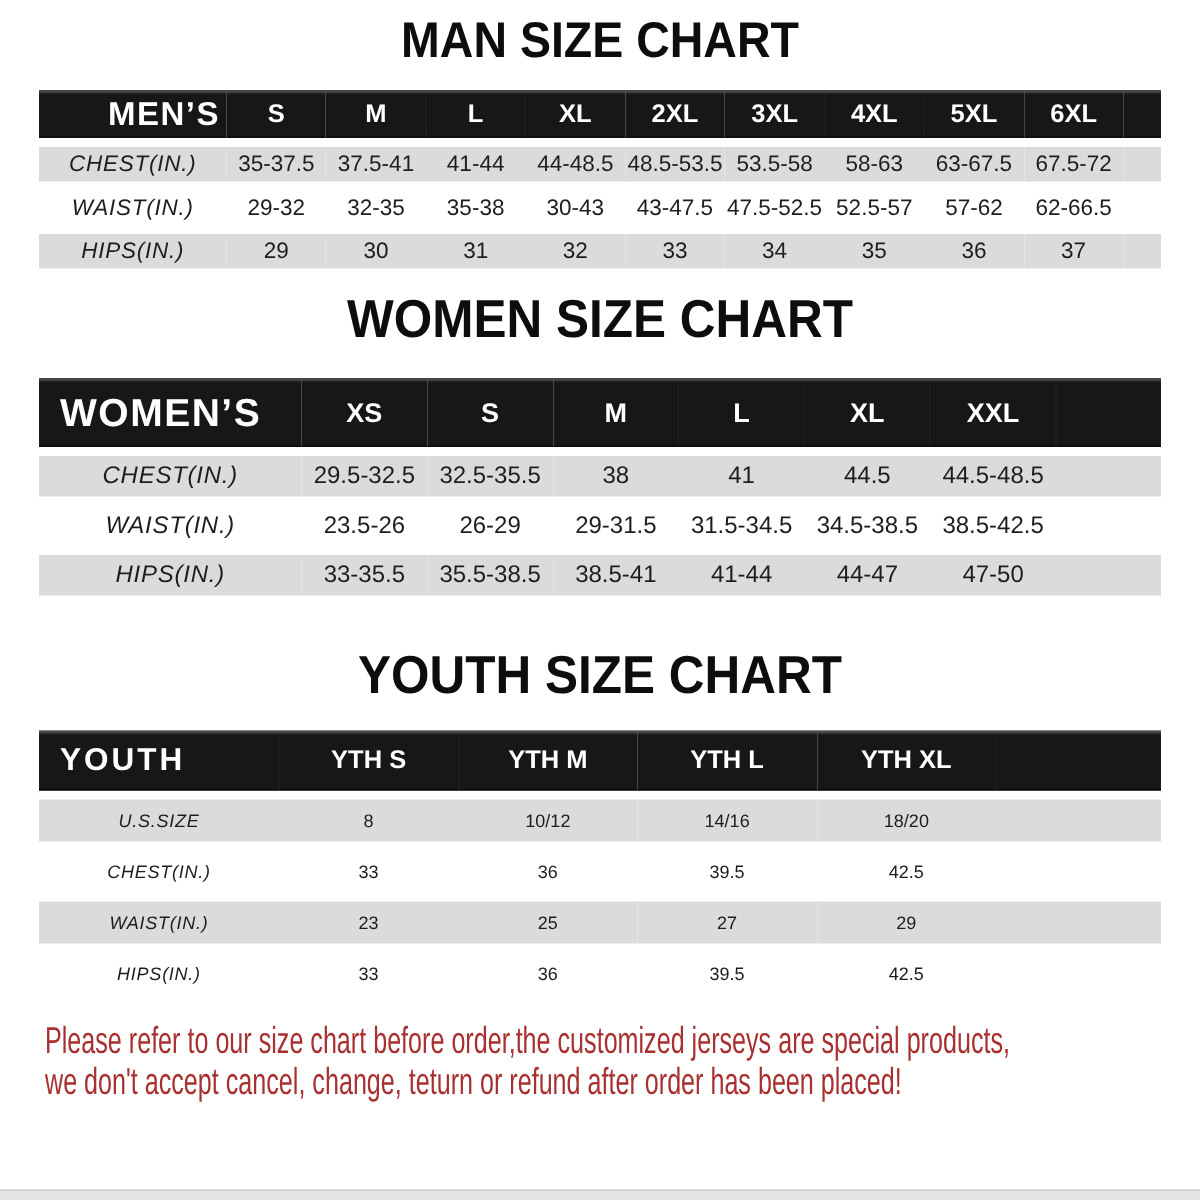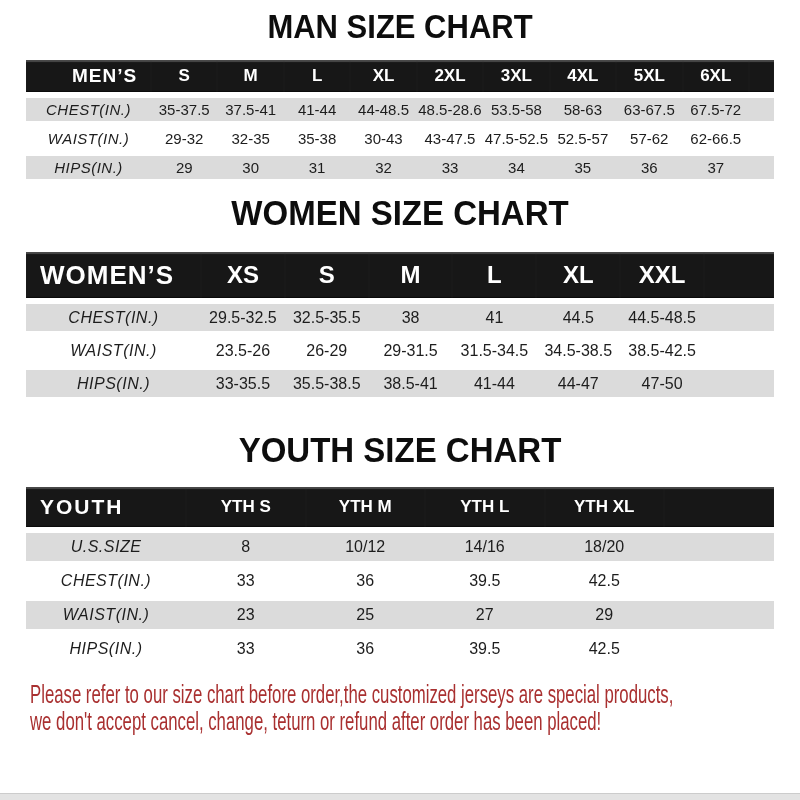--- a/index.html
+++ b/index.html
@@ -36,31 +36,31 @@
   #table-youth{margin-top:11px;}
   table.size-table thead th{
     background:#171717;color:#ffffff;font-weight:700;text-align:center;
     box-shadow:inset 0 2px 1px rgba(255,255,255,0.22), inset 0 -1px 1px rgba(0,0,0,0.6);
     white-space:nowrap;overflow:hidden;
   }
   table.size-table thead th.band-label{
     text-align:left;padding-left:14px;font-weight:800;
   }
   #table-men thead th{height:30px;font-size:17px;}
-  #table-men thead th.band-label{font-size:19px;letter-spacing:1px;padding-left:46px;}
-  #table-women thead th{height:44px;font-size:24px;}
+  #table-men thead th.band-label{font-size:22px;letter-spacing:1px;padding-left:46px;}
+  #table-women thead th{height:44px;font-size:18px;}
   #table-women thead th.band-label{font-size:26px;letter-spacing:1px;}
   #table-youth thead th{height:38px;font-size:17px;}
   #table-youth thead th.band-label{font-size:21px;letter-spacing:2px;}
   table.size-table td{
     text-align:center;color:#1d1d1d;white-space:nowrap;overflow:hidden;
   }
   #table-men td{height:21px;font-size:15px;}
   #table-women td{height:25px;font-size:16px;}
-  #table-youth td{height:26px;font-size:16px;}
+  #table-youth td{height:26px;font-size:12px;}
   table.size-table td.row-label{letter-spacing:0.5px;font-style:italic;}
   tr.stripe-gray td{background:#dbdbdb;}
   tr.stripe-white td{background:#ffffff;}
   
   .note{margin:12px 0 0 30px;}
   .note p{
     margin:0;color:#a93030;font-size:25px;line-height:27px;white-space:nowrap;
     transform:scaleX(0.67);transform-origin:left center;
   }
   
@@ -106,21 +106,21 @@
             <th></th>
           </tr>
         </thead>
         <tbody>
           <tr class="stripe-gray">
             <td class="row-label">CHEST(IN.)</td>
             <td>35-37.5</td>
             <td>37.5-41</td>
             <td>41-44</td>
             <td>44-48.5</td>
-            <td>48.5-28.6</td>
+            <td>48.5-53.5</td>
             <td>53.5-58</td>
             <td>58-63</td>
             <td>63-67.5</td>
             <td>67.5-72</td>
             <td></td>
           </tr>
           <tr class="stripe-white">
             <td class="row-label">WAIST(IN.)</td>
             <td>29-32</td>
             <td>32-35</td>

